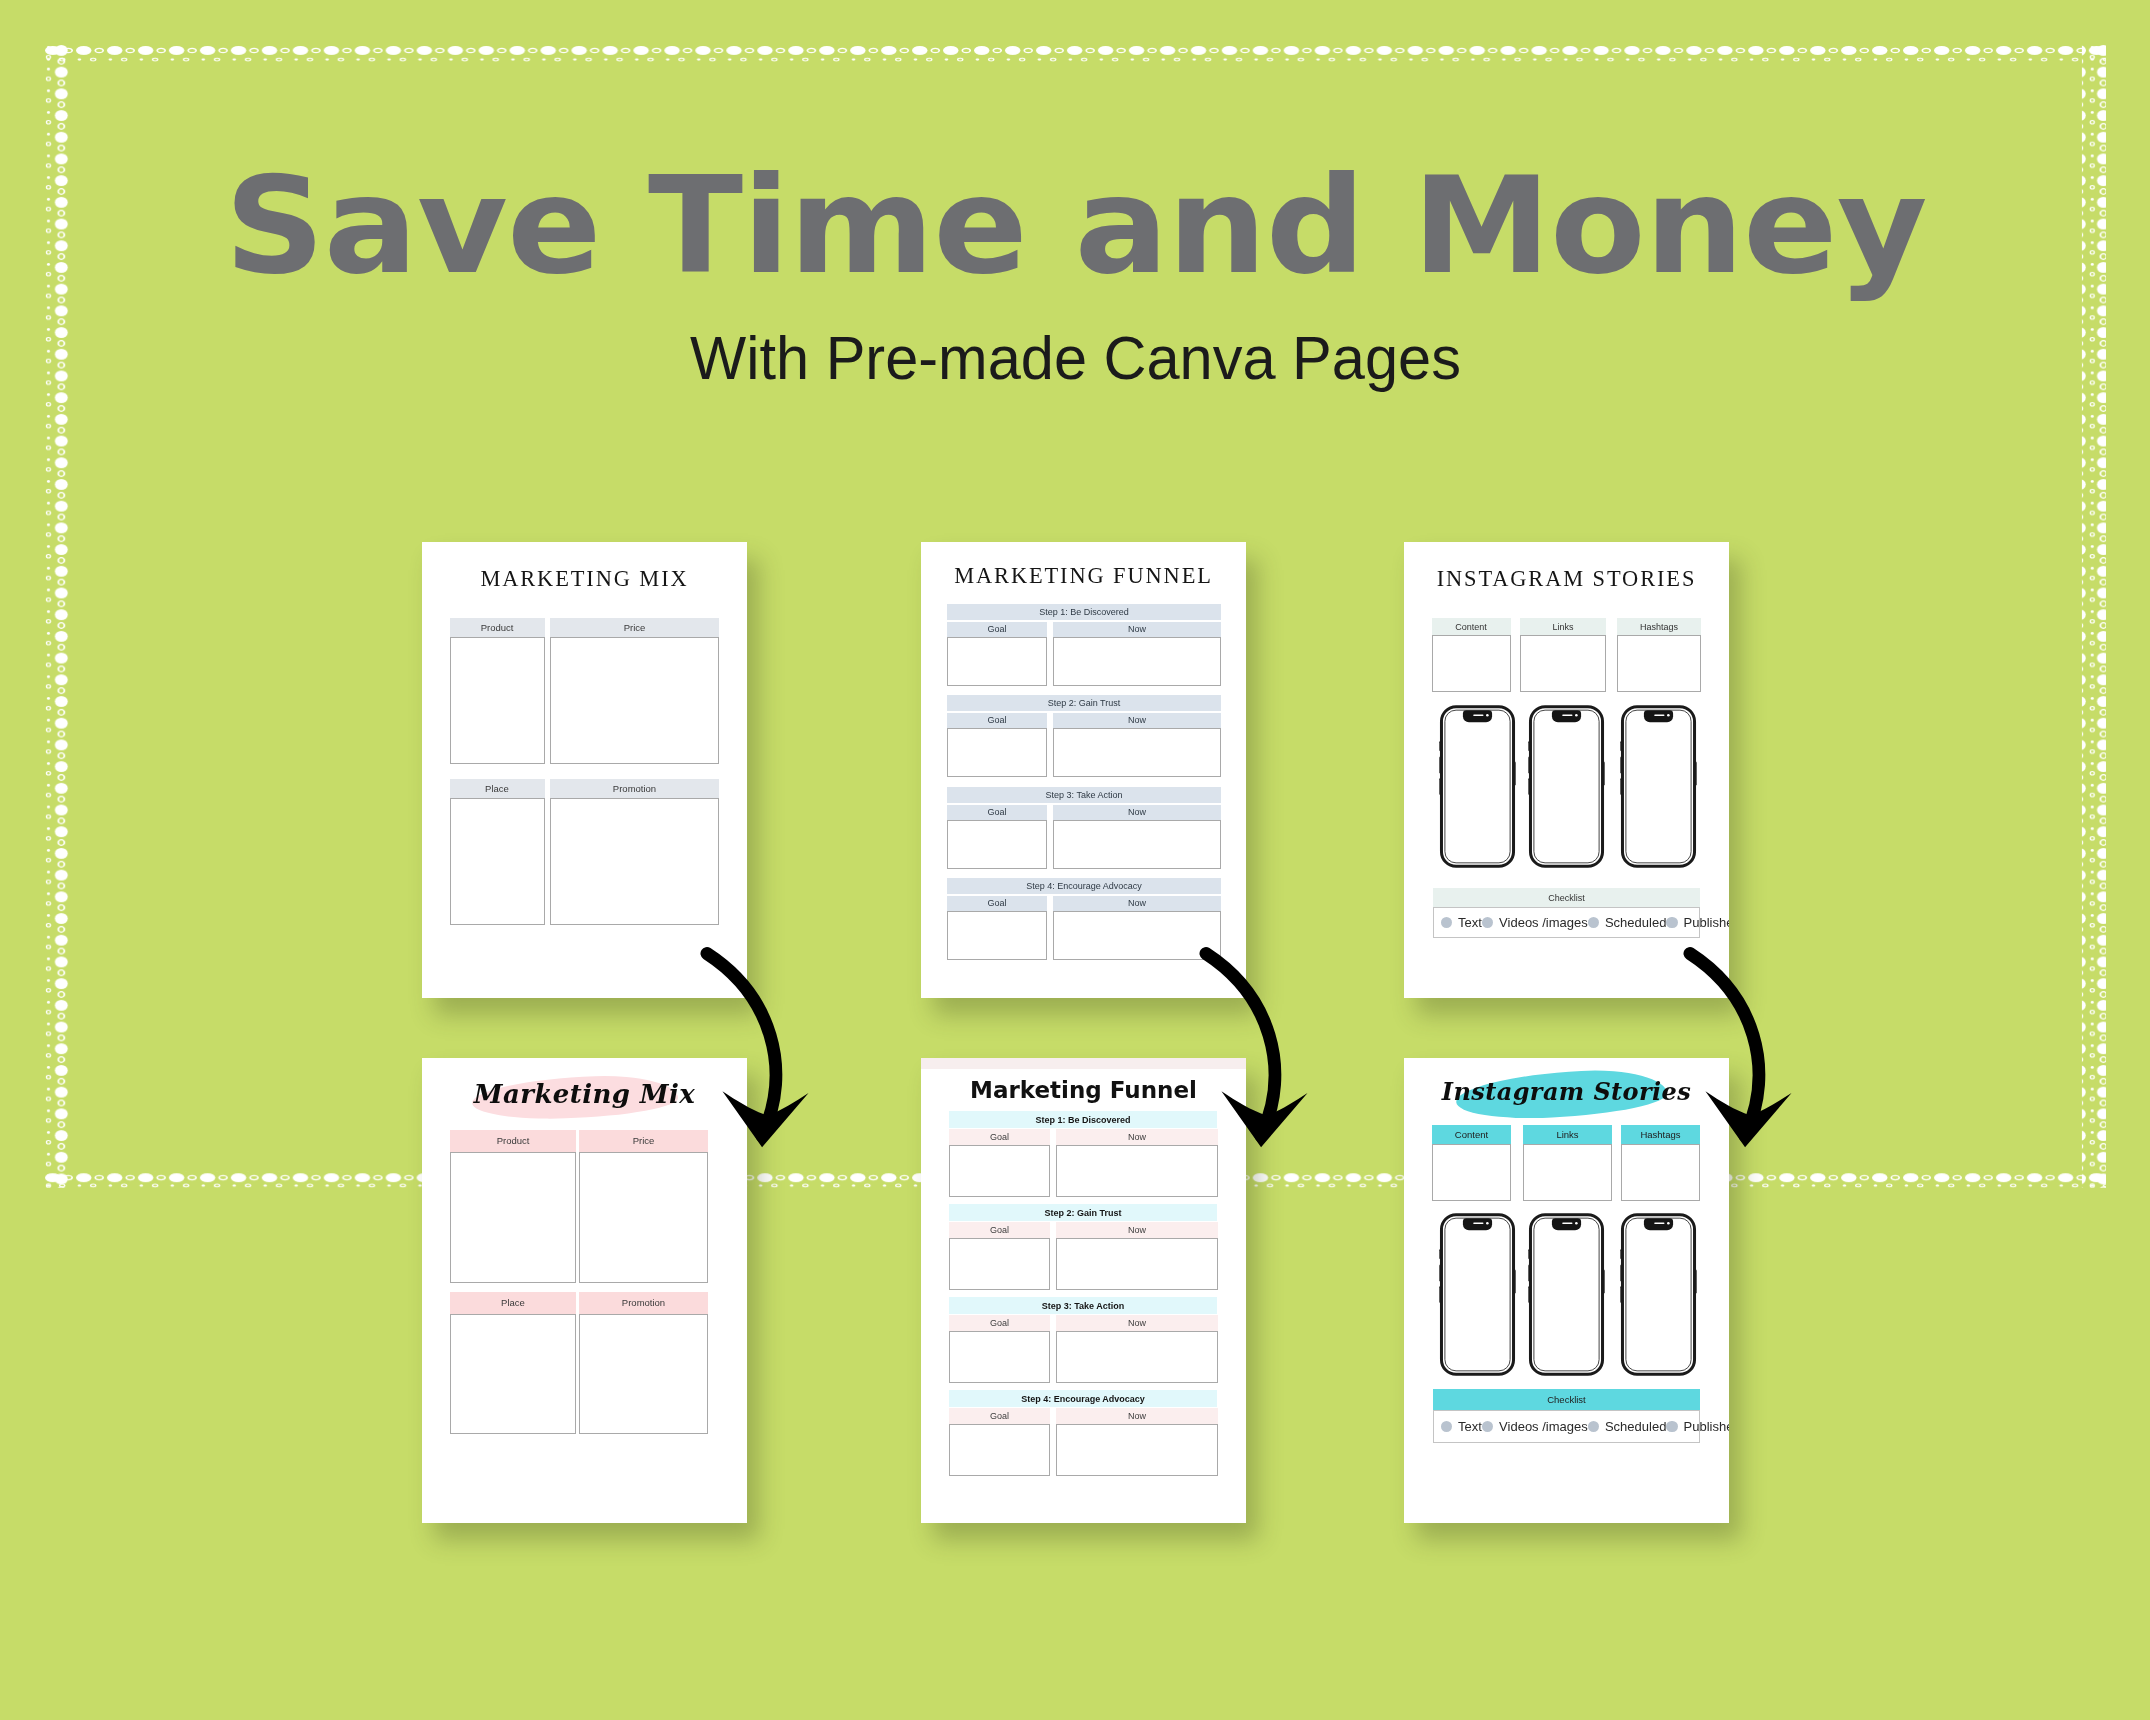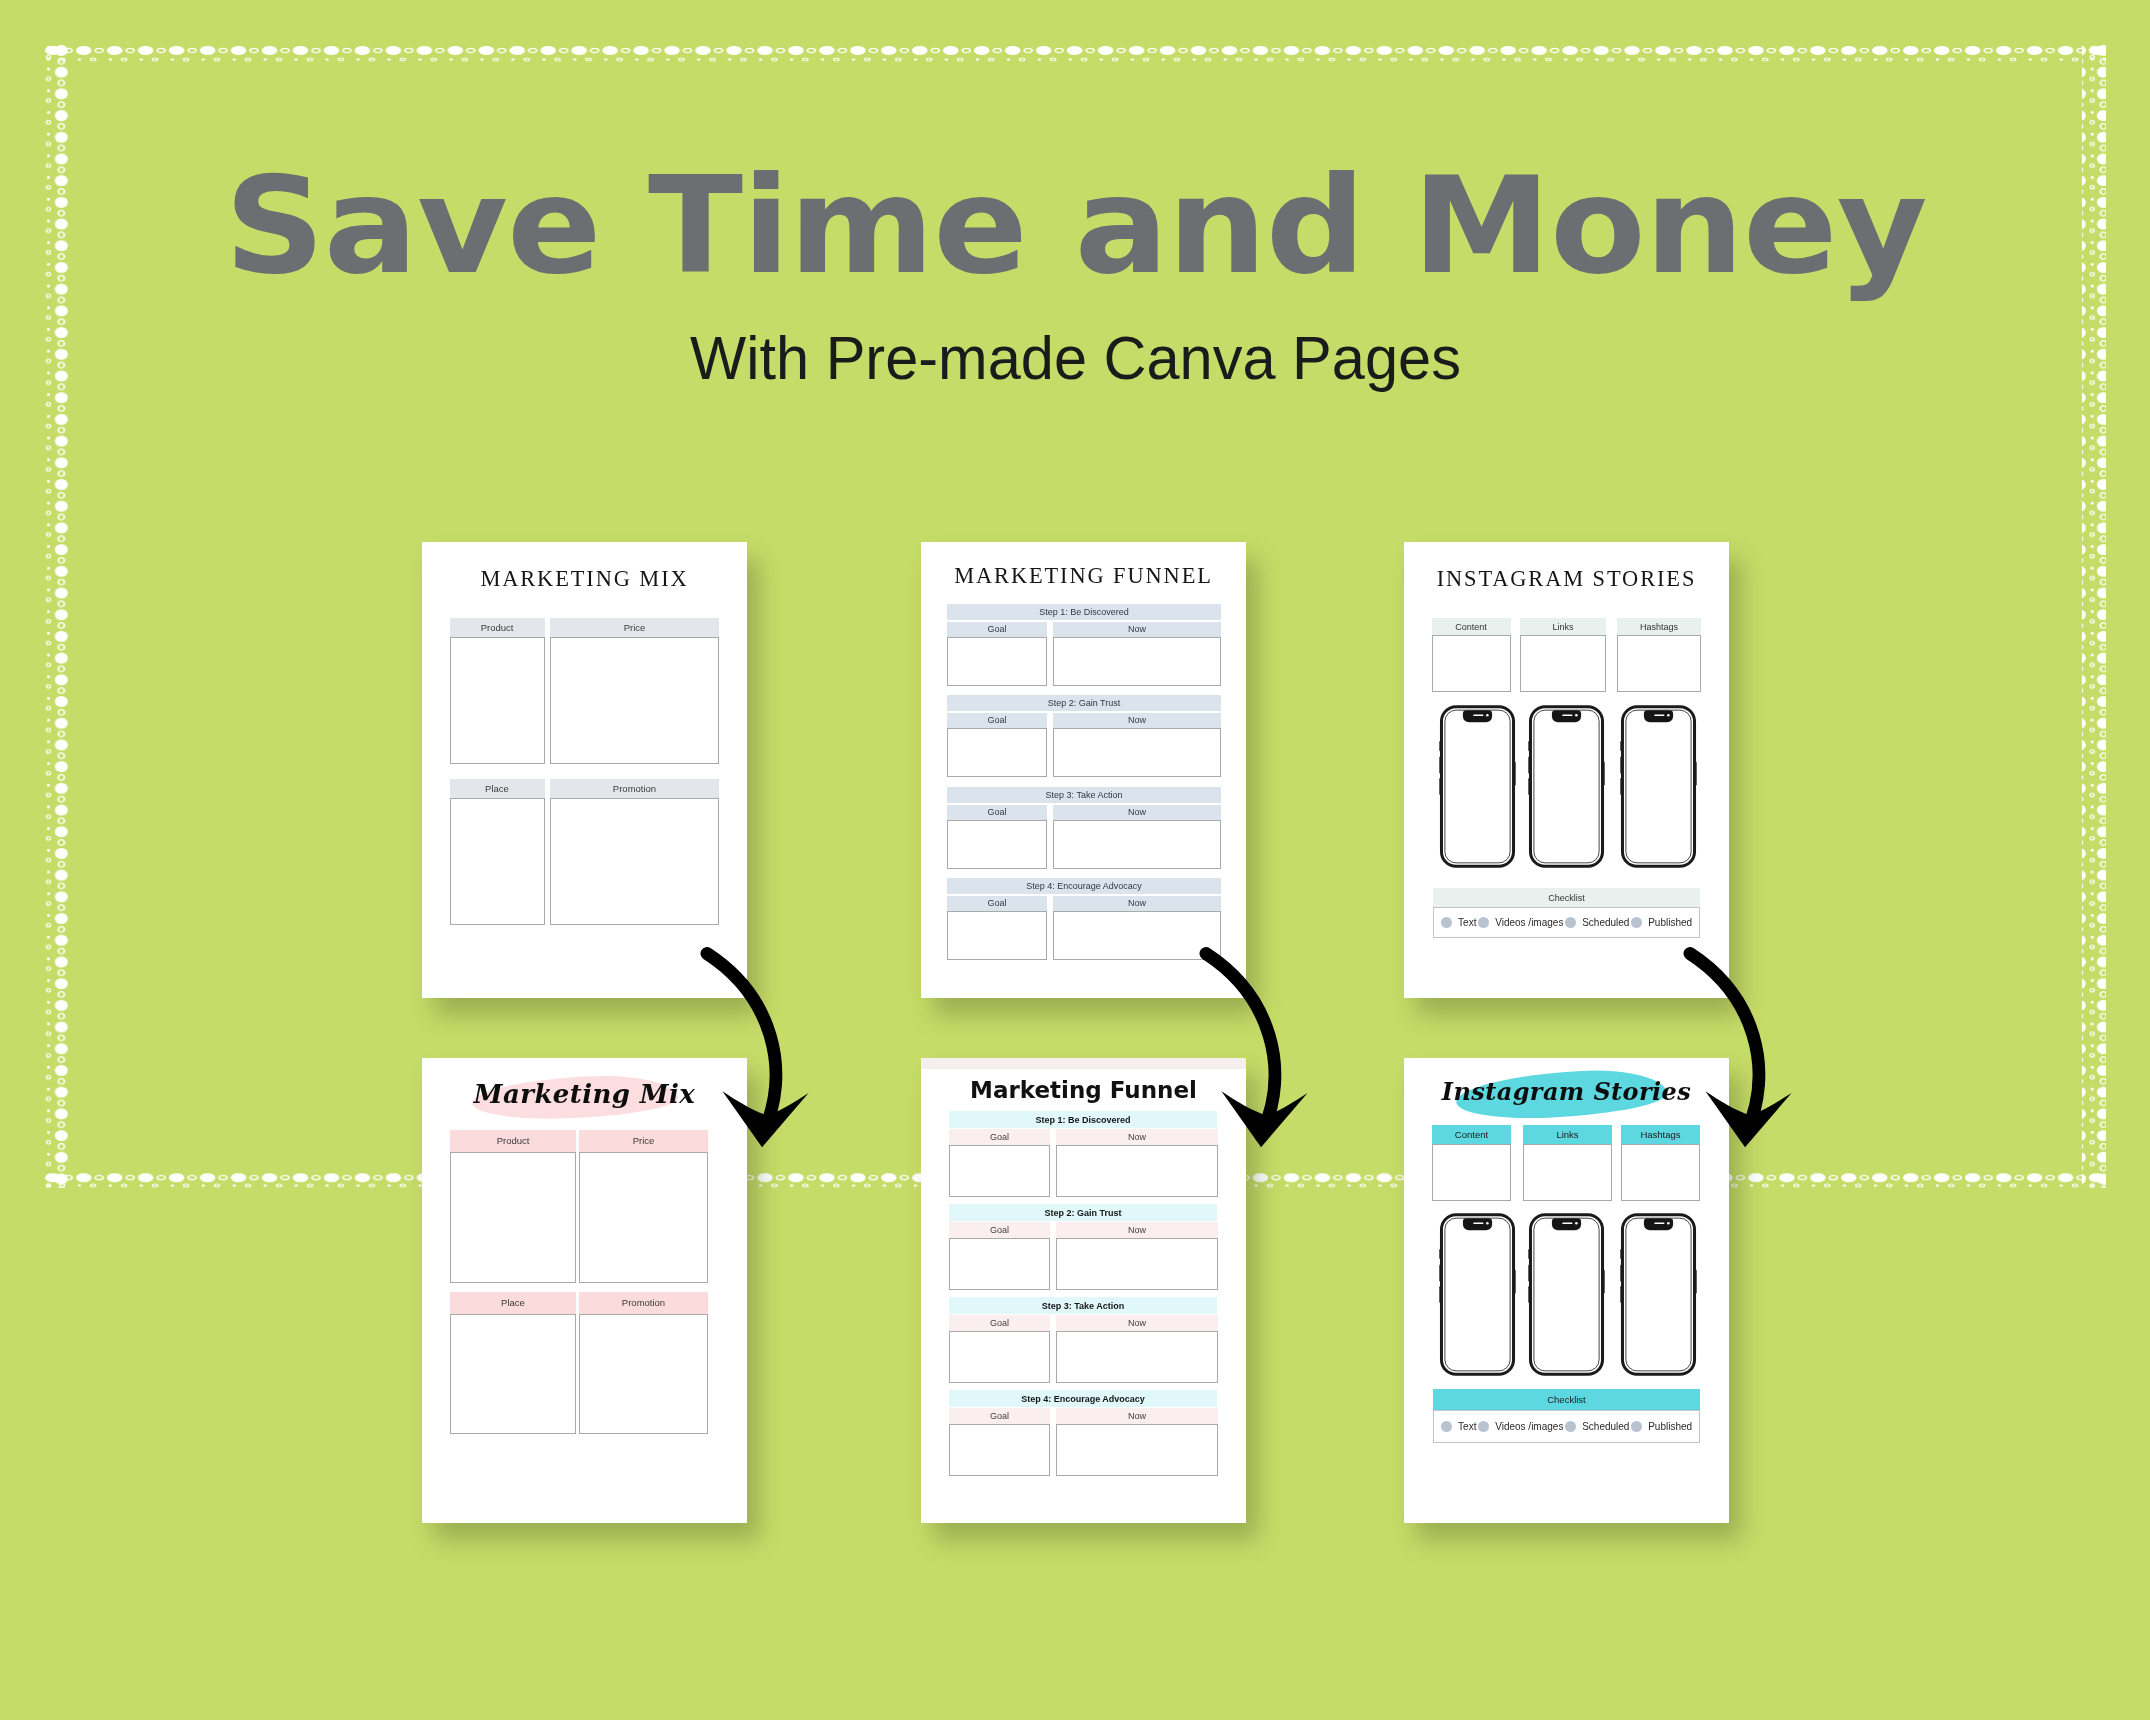--- a/index.html
+++ b/index.html
@@ -141,21 +141,21 @@
     display:flex;align-items:center;
     position:absolute;
     box-sizing:border-box;
   }
   .chk-item{display:flex;align-items:center;}
   .chk-dot{
     width:11.2px;height:11.2px;border-radius:50%;
     background:#b9c3cf;flex:0 0 auto;
   }
   .chk-label{
-    font-size:10px;color:#2a2a2a;margin-left:6px;
+    font-size:13px;color:#2a2a2a;margin-left:6px;
     font-family:"Liberation Sans", sans-serif;
     white-space:nowrap;
   }
 
   
   .phone{position:absolute;}
   .phone svg{display:block;width:100%;height:100%;}
 
   
   .arrow{position:absolute;z-index:20;pointer-events:none;}

